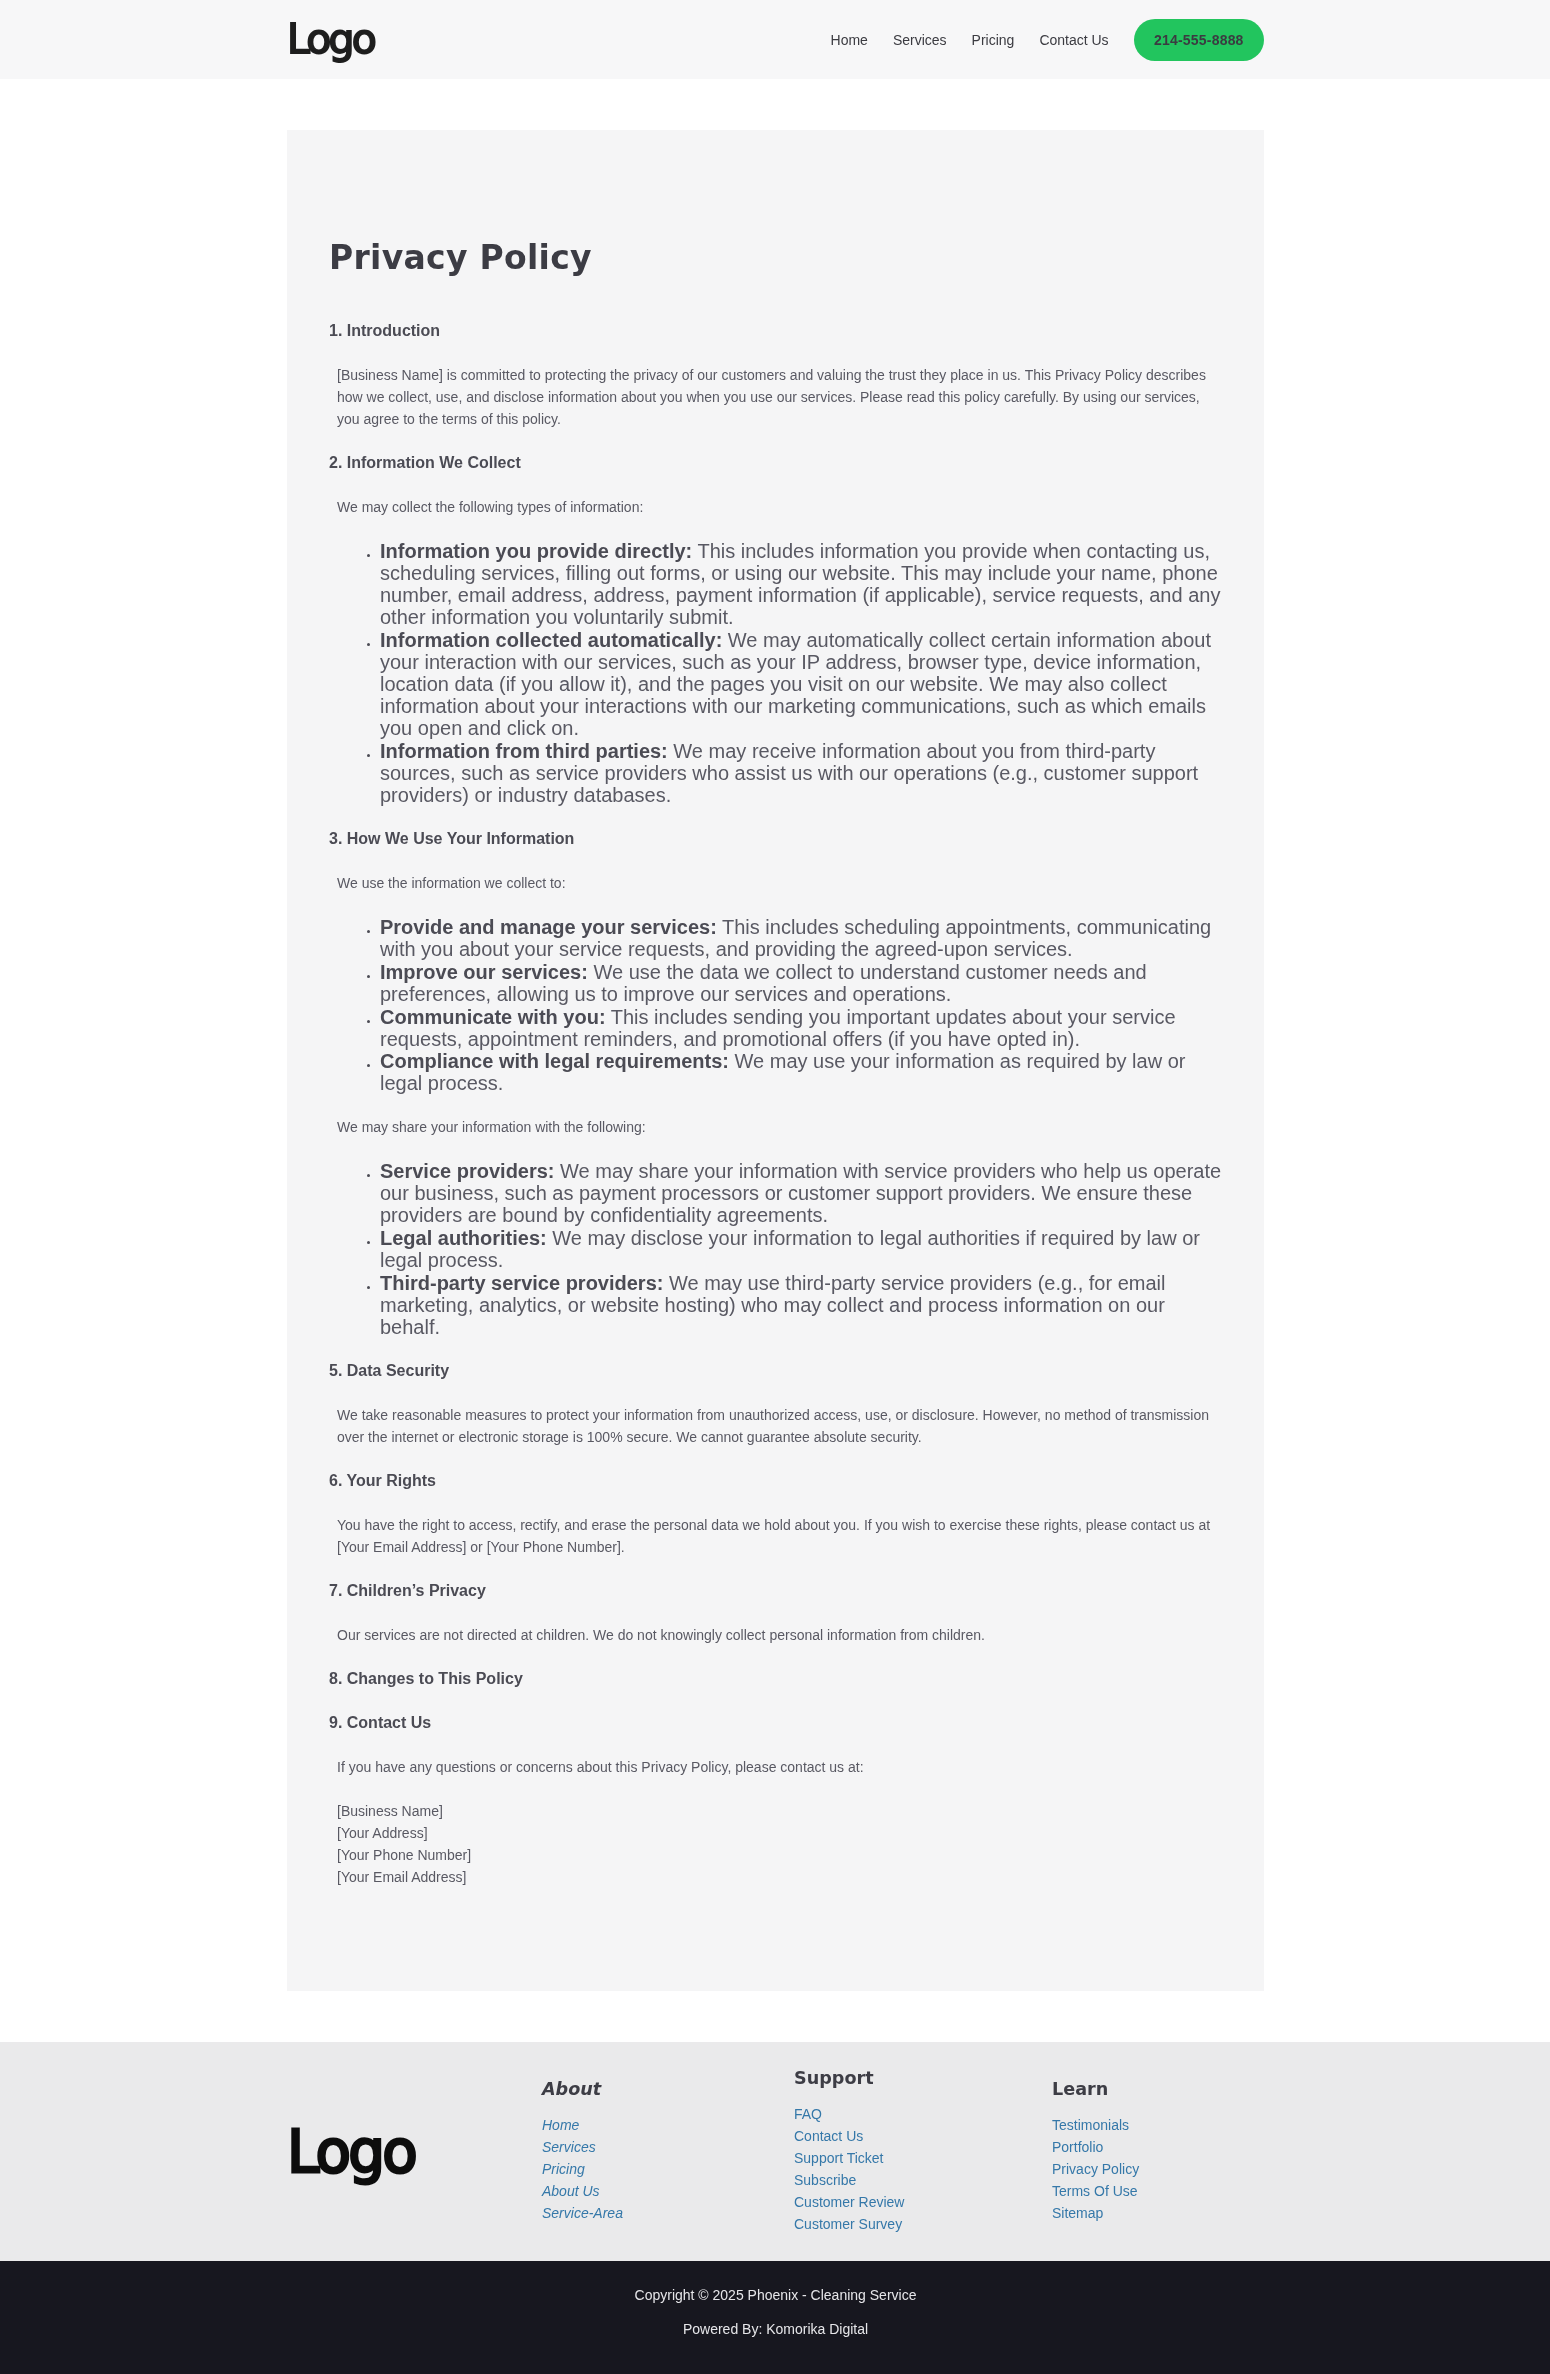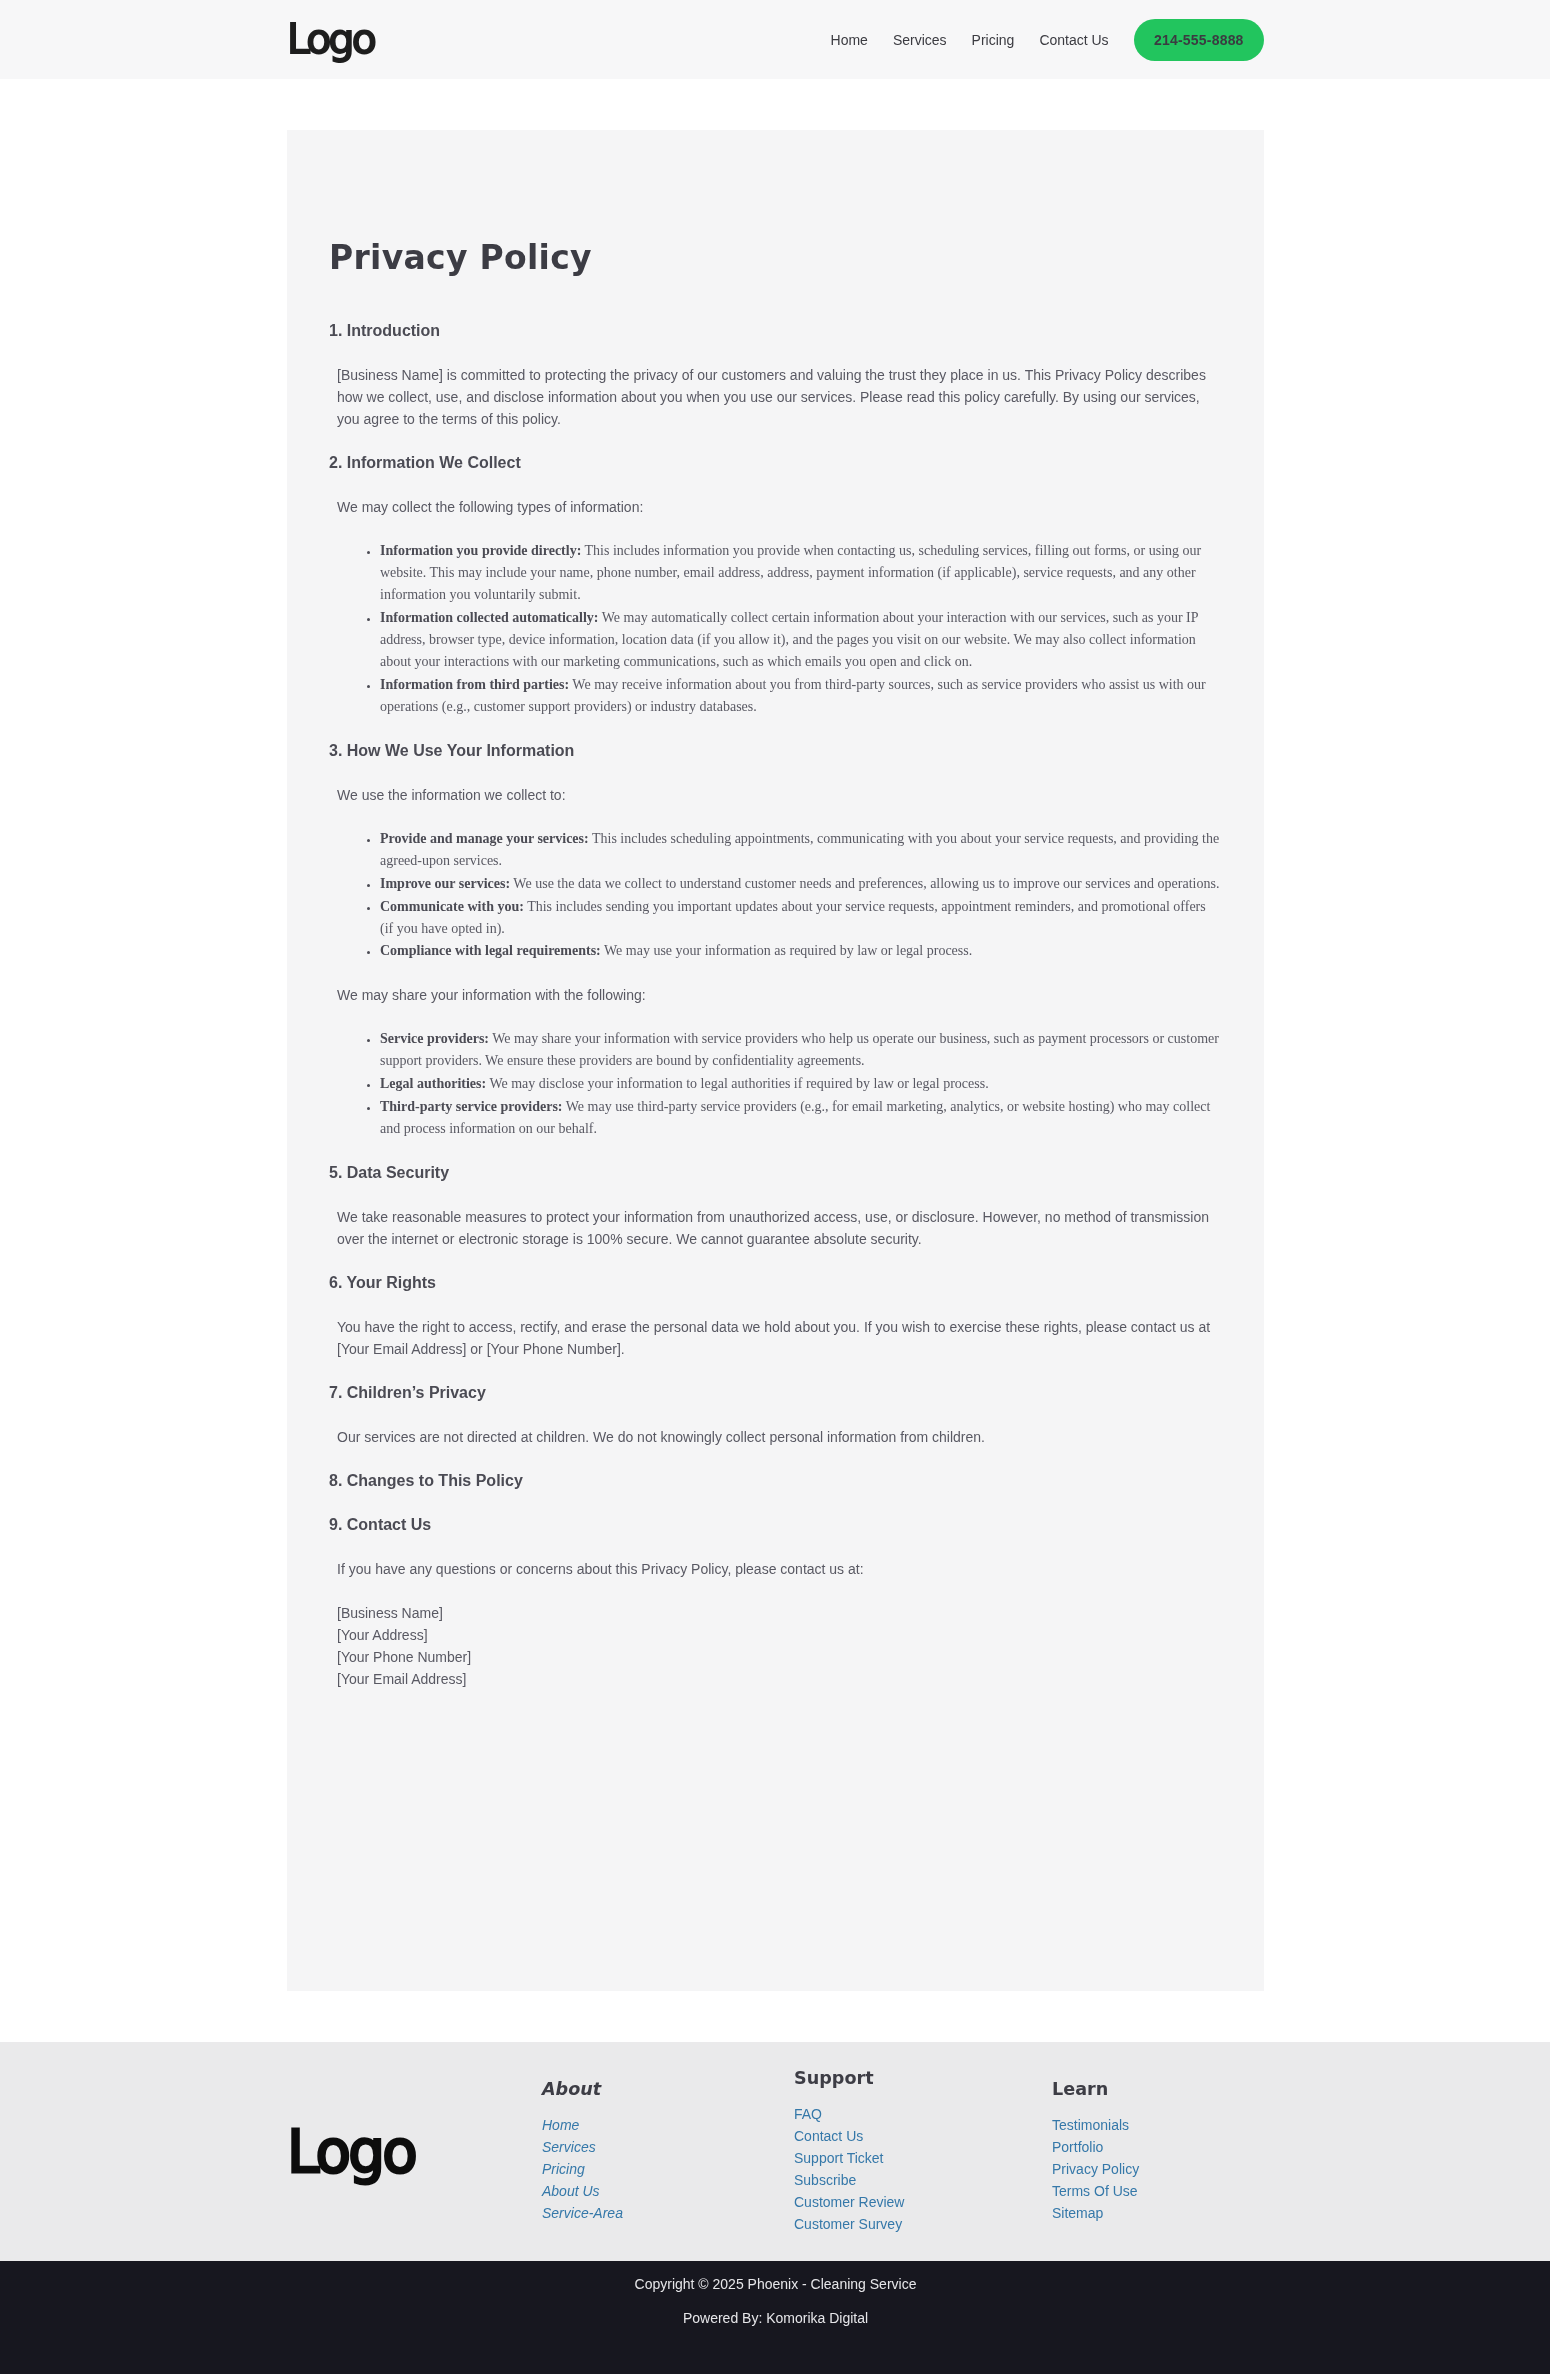--- a/index.html
+++ b/index.html
@@ -18,38 +18,38 @@
 
   
   .main{padding:51px 0;background:#ffffff;}
   .card{width:977px;height:1861px;box-sizing:border-box;margin:0 auto;background:#f5f5f6;
         padding:107px 42px 139px;overflow:hidden;}
   .card h1{font-family:"DejaVu Sans",sans-serif;font-size:33px;line-height:41px;color:#3c3c44;
            margin:0 0 42px;letter-spacing:0.3px;}
   .section h3{font-size:16px;line-height:22px;color:#4b4b54;margin:20px 0 22px;font-weight:bold;}
   .section p{font-size:14px;line-height:22px;color:#595963;margin:0 8px 22px;}
   .section ul{margin:0 0 22px;padding-left:51px;}
-  .section li{font-size:14px;line-height:22px;color:#595963;margin:0 0 0.9px;font-family:Liberation Serif, serif;}
+  .section li{font-size:20px;line-height:22px;color:#595963;margin:0 0 0.9px;}
   .section li::marker{font-size:11px;color:#4b4b54;}
   .section strong{color:#4b4b54;}
 
   
   .footer{height:219px;background:#eaeaeb;display:flex;align-items:center;}
   .fwrap{width:977px;margin:0 auto;display:flex;align-items:center;}
   .fcol-logo{width:255px;box-sizing:border-box;}
   .logo-footer{font-size:58px;-webkit-text-stroke:2.8px #0d0d0d;color:#0d0d0d;}
   .fcol{box-sizing:border-box;}
   .fcol-about{width:252px;font-style:italic;}
   .fcol-support{width:258px;}
   .fcol-learn{width:211px;}
   .fcol h4{font-family:"DejaVu Sans",sans-serif;font-size:17.6px;color:#3d3d45;margin:0 0 15px;font-weight:bold;}
   .fcol a{display:block;font-size:14px;line-height:22px;color:#3578a9;text-decoration:none;}
 
   
-  .bottombar{height:114px;box-sizing:border-box;background:#17171f;text-align:center;padding-top:15px;}
+  .bottombar{height:114px;box-sizing:border-box;background:#17171f;text-align:center;padding-top:26px;}
   .bottombar div{font-size:14px;color:#e6e6e9;line-height:16.7px;}
   .bottombar .line1{margin-bottom:17.6px;}
 </style>
 </head>
 <body>
 
 <header class="header">
   <div class="hwrap">
     <a href="#" class="logo logo-header">Logo</a>
     <nav class="hnav">

